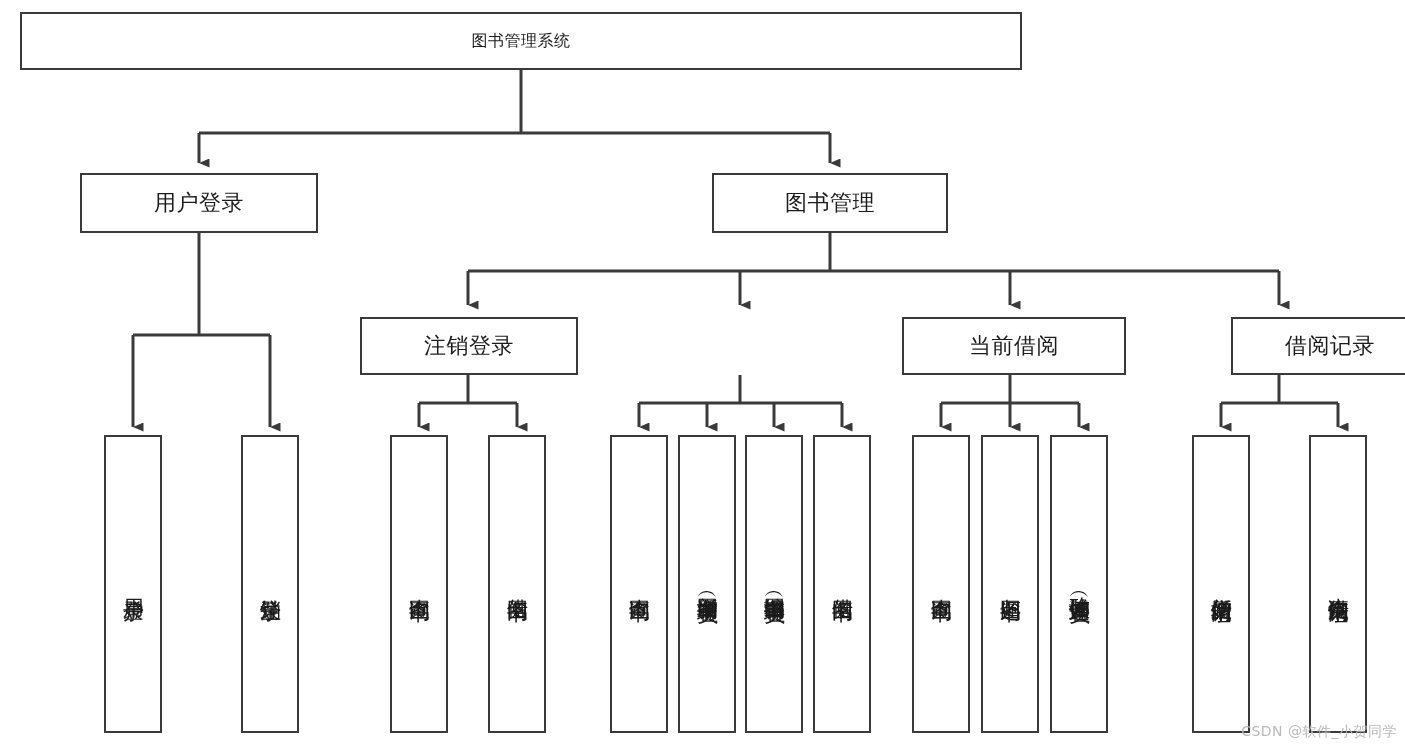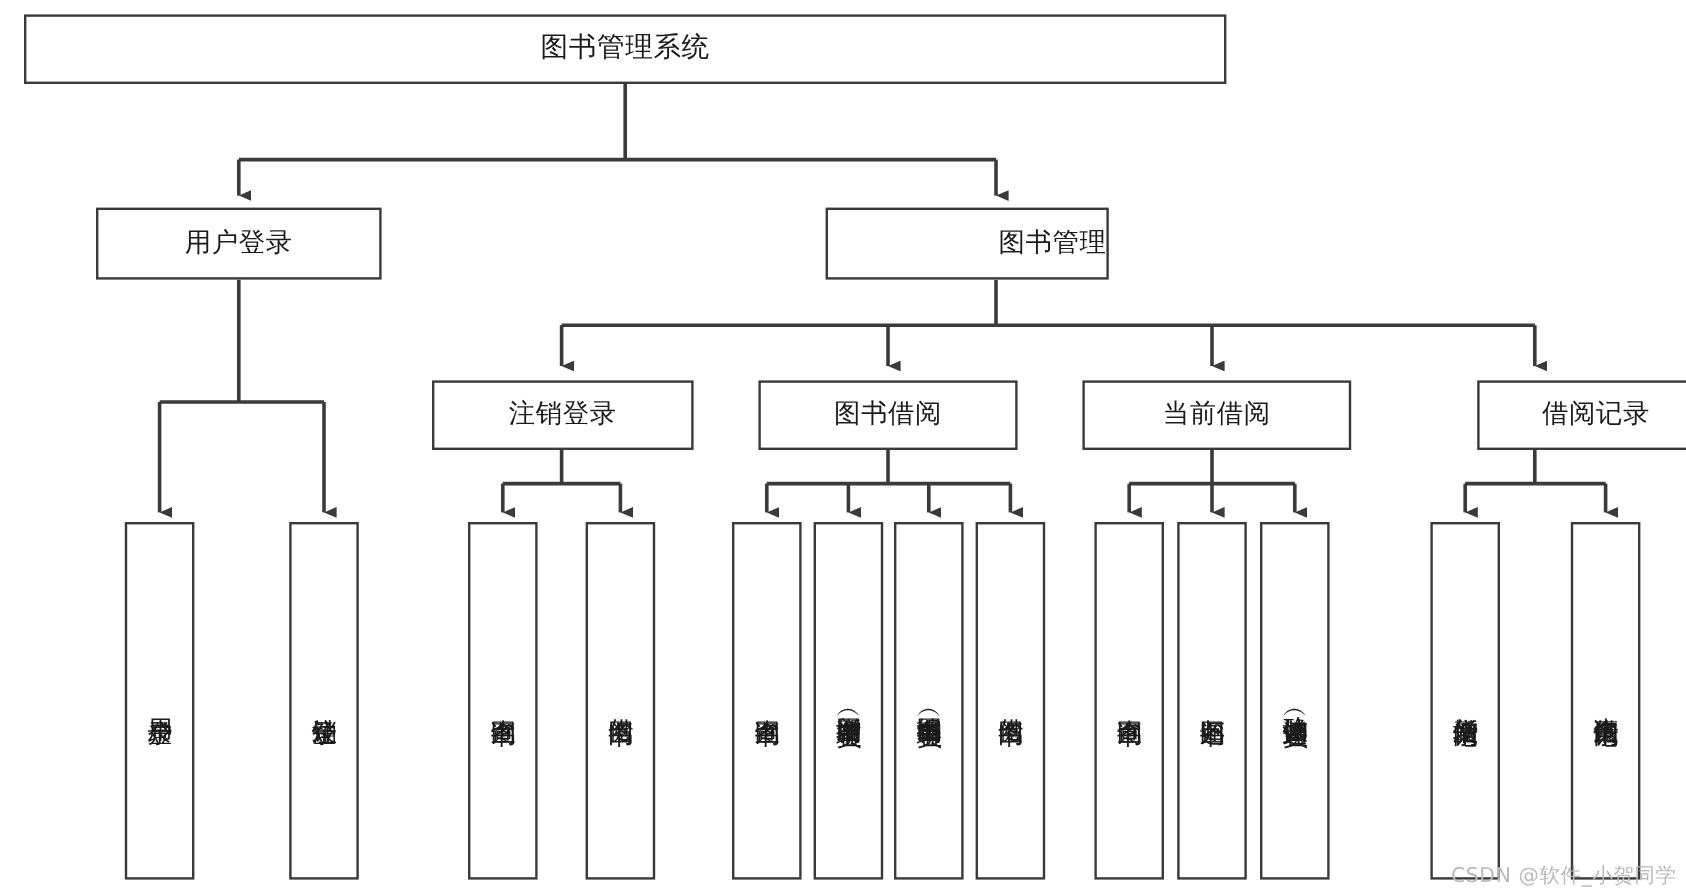--- a/index.html
+++ b/index.html
@@ -40,42 +40,42 @@
     color: #1b1b1b;
   }
   .node-label-h {
     font-size: 22px;
     line-height: 1.1;
     letter-spacing: 0.5px;
     white-space: nowrap;
     text-align: center;
   }
   .node-box.root .node-label-h {
-    font-size: 23px;
+    font-size: 16px;
   }
   .node-box.leaf {
     align-items: center;
     justify-content: center;
     padding: 6px 0;
   }
   .node-label-v {
     writing-mode: vertical-rl;
     text-orientation: upright;
     font-size: 21px;
     line-height: 1.18;
     letter-spacing: 1px;
     text-align: center;
     white-space: nowrap;
     -webkit-text-orientation: upright;
   }
   #watermark {
     position: absolute;
     right: 8px;
     bottom: 6px;
-    font-size: 17px;
+    font-size: 14px;
     color: #b9b9b9;
     white-space: nowrap;
     letter-spacing: 0.5px;
     user-select: none;
   }
 </style>
 </head>
 <body>
 
 <div id="diagram-root">
@@ -131,30 +131,27 @@
     </g>
   </svg>
 
   <div class="node-box root" style="left:20px; top:12px; width:1002px; height:58px;">
     <span class="node-label-h">图书管理系统</span>
   </div>
 
   <div class="node-box" style="left:80px; top:173px; width:238px; height:60px;">
     <span class="node-label-h">用户登录</span>
   </div>
-  <div class="node-box" style="left:688px; top:173px; width:236px; height:60px;justify-content:flex-end;">
+  <div class="node-box" style="left:712px; top:173px; width:236px; height:60px;">
     <span class="node-label-h">图书管理</span>
   </div>
 
   <div class="node-box" style="left:360px; top:317px; width:218px; height:58px;">
     <span class="node-label-h">注销登录</span>
   </div>
-  <div class="node-box" style="left:632px; top:317px; width:216px; height:58px;">
-    <span class="node-label-h">图书借阅</span>
-  </div>
   <div class="node-box" style="left:902px; top:317px; width:224px; height:58px;">
     <span class="node-label-h">当前借阅</span>
   </div>
   <div class="node-box" style="left:1231px; top:317px; width:198px; height:58px;">
     <span class="node-label-h">借阅记录</span>
   </div>
 
   <div class="node-box leaf" style="left:104px; top:435px; width:58px; height:298px;">
     <span class="node-label-v">用户登录</span>
   </div>

